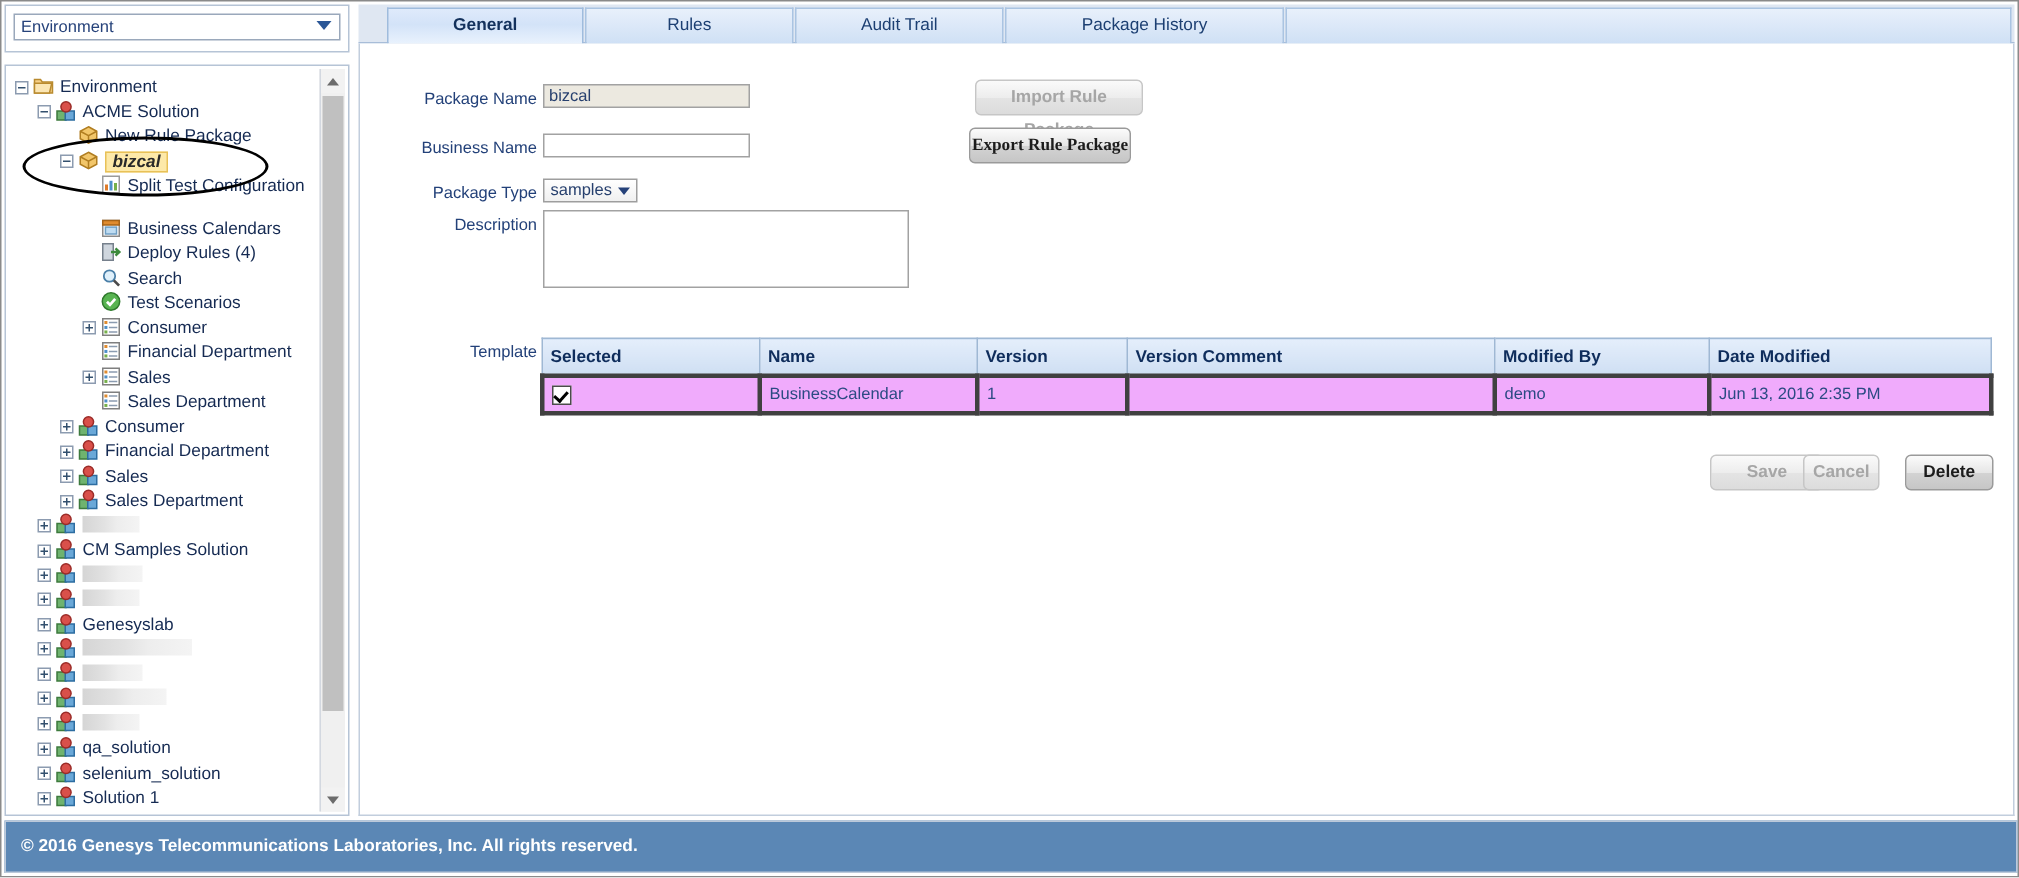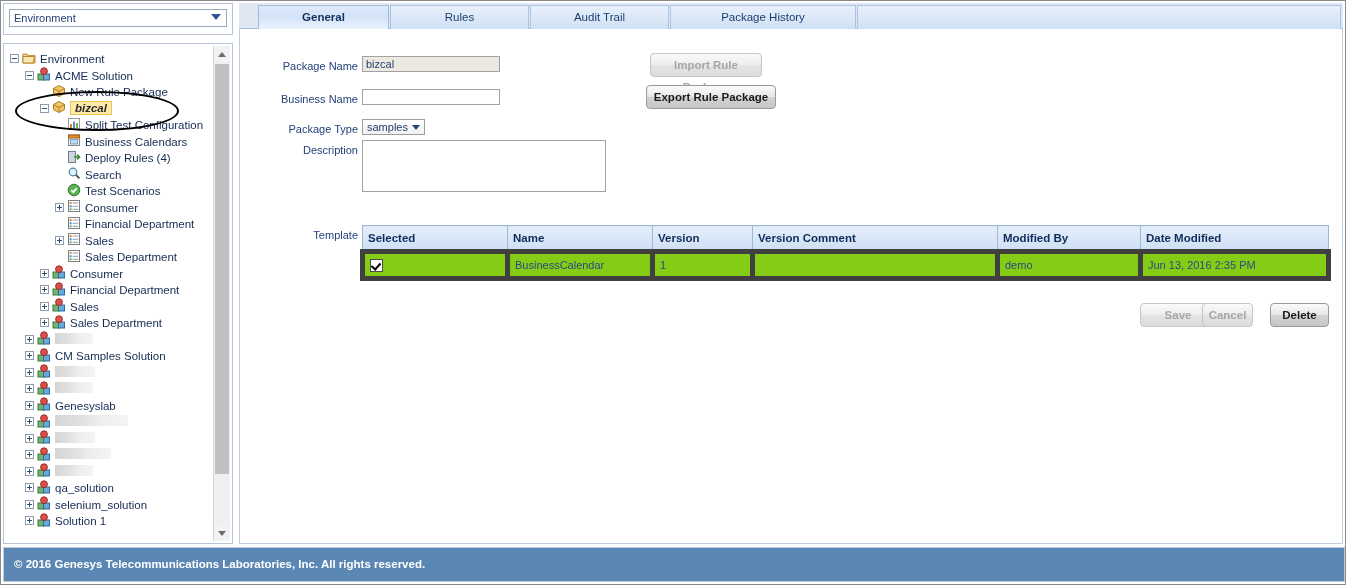--- a/index.html
+++ b/index.html
@@ -328,22 +328,22 @@
     background: linear-gradient(180deg,#e4eefb 0%,#cfdff3 100%);
     border: 1px solid #9fb8d4;
     font-size: 11.5px;
     font-weight: bold;
     color: #0f2d5c;
     text-align: left;
     padding: 3px 5px;
     height: 17px;
   }
   .tbl td {
-    border: 5px solid #404040;
-    background: #84cc16;
+    border: 3px solid #404040;
+    background: #f0abfc;
     color: #2b4a83;
     padding: 3px 5px;
     height: 16px;
     vertical-align: middle;
   }
   .tbl td.chk { text-align: left; }
   .cb {
     display: inline-block;
     width: 11px; height: 11px;
     border: 1px solid #4b4b4b;
@@ -411,21 +411,21 @@
           <div class="tnode" style="padding-left: 36px;"><span class="exp"></span><span class="ico"><svg width="14" height="14" viewBox="0 0 14 14">
                 <path d="M7 1.5l5.5 3v5L7 12.5 1.5 9.5v-5z" fill="#f2c66a" stroke="#b07d20"></path>
                 <path d="M1.5 4.5L7 7.5l5.5-3M7 7.5v5" stroke="#b07d20" fill="none"></path>
               </svg></span><span class="lbl sel-label">bizcal</span></div>
           <div class="tnode" style="padding-left: 51px;"><span class="spacer"></span><span class="ico"><svg width="14" height="14" viewBox="0 0 14 14">
                 <rect x="1.5" y="1.5" width="11" height="11" fill="#fff" stroke="#9a9a9a"></rect>
                 <rect x="3" y="7" width="2" height="4" fill="#e07c2a"></rect>
                 <rect x="6" y="4.5" width="2" height="6.5" fill="#4d8fc9"></rect>
                 <rect x="9" y="6" width="2" height="5" fill="#76b04a"></rect>
               </svg></span><span class="lbl">Split Test Configuration</span></div>
-          <div class="tnode" style="padding-left: 51px;"><span class="spacer"></span><span class="ico"><svg width="14" height="14" viewBox="0 0 14 14">
+          <div class="tnode" style="padding-left: 51px; margin-top: 12px;"><span class="spacer"></span><span class="ico"><svg width="14" height="14" viewBox="0 0 14 14">
                 <rect x="1.5" y="2" width="11" height="10.5" fill="#fff" stroke="#8a8a8a"></rect>
                 <rect x="1.5" y="2" width="11" height="3" fill="#e08b2e" stroke="#a66317"></rect>
                 <rect x="3.3" y="6.4" width="7.4" height="4.6" fill="#bfdcf2" stroke="#6f9fc4"></rect>
               </svg></span><span class="lbl">Business Calendars</span></div>
           <div class="tnode" style="padding-left: 51px;"><span class="spacer"></span><span class="ico"><svg width="14" height="14" viewBox="0 0 14 14">
                 <rect x="1.5" y="1.5" width="7" height="11" fill="#cfd6de" stroke="#76808c"></rect>
                 <path d="M7 7h5M10 4.6L12.6 7 10 9.4" stroke="#3c8a3c" stroke-width="1.6" fill="none"></path>
               </svg></span><span class="lbl">Deploy Rules (4)</span></div>
           <div class="tnode" style="padding-left: 51px;"><span class="spacer"></span><span class="ico"><svg width="14" height="14" viewBox="0 0 14 14">
                 <circle cx="6" cy="6" r="3.8" fill="#dff0fb" stroke="#4a7fa8" stroke-width="1.2"></circle>
@@ -580,21 +580,21 @@
       <div class="frow-label" style="left:8px; top:94px;">Package Type</div>
       <div class="ddl" style="left:122px; top:90px;">
         <span>samples</span>
         <span class="caret"></span>
       </div>
 
       <div class="frow-label" style="left:8px; top:115px;">Description</div>
       <textarea class="tarea" style="left: 122px; top: 111px; width: 244px; height: 52px;"></textarea>
 
       <div class="btn disabled" style="left:410px; top:24px; width:112px;">Import Rule Package</div>
-      <div class="btn" style="left:406px; top:56px; width:130px;">Export Rule Package</div>
+      <div class="btn" style="left:406px; top:56px; width:108px;font-family:Liberation Serif, serif;">Export Rule Package</div>
 
       <div class="frow-label" style="left:8px; top:200px;">Template</div>
       <table class="tbl" id="tmpl-table" style="left:120px; top:196px; width:966px;">
         <colgroup>
           <col style="width:145px">
           <col style="width:145px">
           <col style="width:100px">
           <col style="width:245px">
           <col style="width:143px">
           <col style="width:188px">

